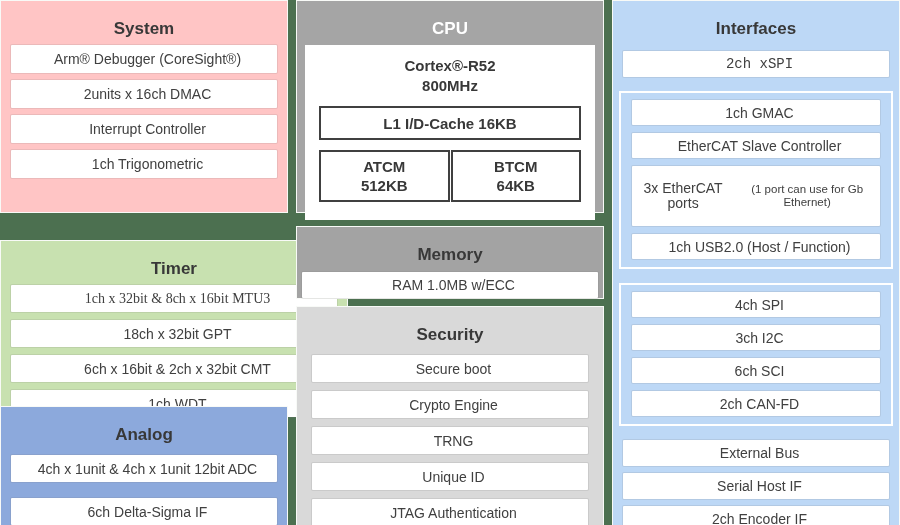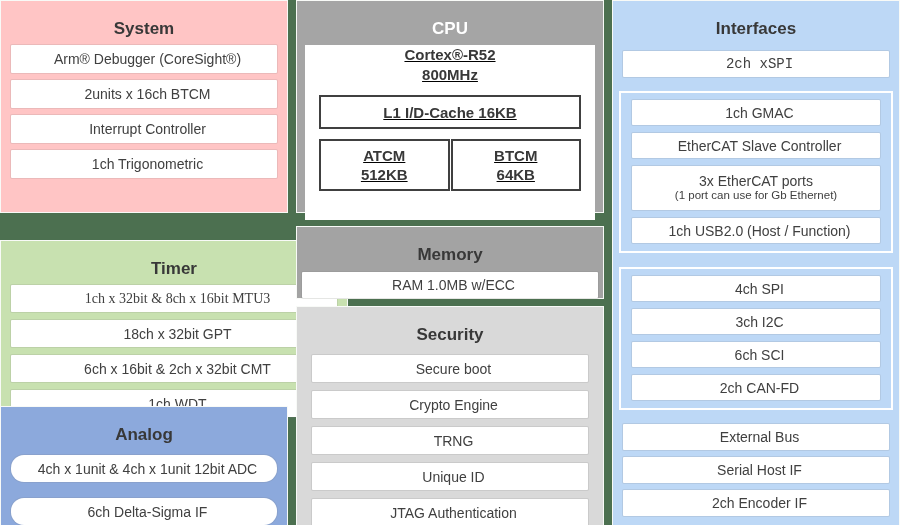--- a/index.html
+++ b/index.html
@@ -44,34 +44,34 @@
 
   
   .sec-system .box { min-height:28px; margin-bottom:7px; }
   .sec-system .box:first-of-type { margin-top:6px; }
 
   
   .sec-timer .box { margin:0 10px 8px; }
   .sec-timer .box:first-of-type { margin-top:6px;font-family:Liberation Serif, serif; }
 
   
-  .sec-analog .box { margin:16px 10px 8px;border-radius:13px; }
+  .sec-analog .box { margin:16px 10px 8px; }
   .sec-analog .box:first-of-type { margin-top:10px; }
 
   
   .sec-memory .box { min-height:26px; margin:7px 5px 0; }
 
   
   .sec-security .box { margin:0 15px 9px; }
   .sec-security .box:first-of-type { margin-top:10px; }
 
   
   .cpu-panel {
     background:#ffffff; margin:6px 8px 0; height:175px;
-    box-sizing:border-box; text-decoration:underline;
+    box-sizing:border-box; padding-top:11px;
   }
   .cpu-core { text-align:center; font-size:15px; font-weight:bold; color:#383838; line-height:20px; }
   .cpu-cache {
     margin:10px 14px 0; height:34px; box-sizing:border-box;
     border:2px solid #404040;
     display:flex; align-items:center; justify-content:center;
     font-size:15px; font-weight:bold; color:#383838;
   }
   .tcm-row { display:flex; gap:1px; margin:10px 14px 0; }
   .tcm {
@@ -83,33 +83,33 @@
 
   
   .sec-interfaces .box { min-height:26px; }
   .sec-interfaces .box.first { margin-top:12px;font-family:Liberation Mono, monospace; }
   .if-group {
     border:2px solid #ffffff;
     margin:14px 6px 0;
     padding:7px 5px 0;
   }
   .if-group .box { margin:0 6px 8px; min-height:25px; }
-  .box.two-line { flex-direction:column; min-height:32px; line-height:15px; padding:6px 0; }
+  .box.two-line { flex-direction:row; min-height:32px; line-height:15px; padding:14px 0;justify-content:space-between; }
   .box .note { font-size:11.5px; line-height:13px; }
   .gap14 { margin-top:14px !important; }
 </style>
 </head>
 <body>
 
 <div class="canvas">
 
   <div class="section sec-system">
     <span class="title">System</span>
     <div class="box">Arm® Debugger (CoreSight®)</div>
-    <div class="box">2units x 16ch BTCM</div>
+    <div class="box">2units x 16ch DMAC</div>
     <div class="box">Interrupt Controller</div>
     <div class="box">1ch Trigonometric</div>
   </div>
 
   <div class="section sec-cpu">
     <span class="title">CPU</span>
     <div class="cpu-panel">
       <div class="cpu-core">
         <div>Cortex®-R52</div>
         <div>800MHz</div>

